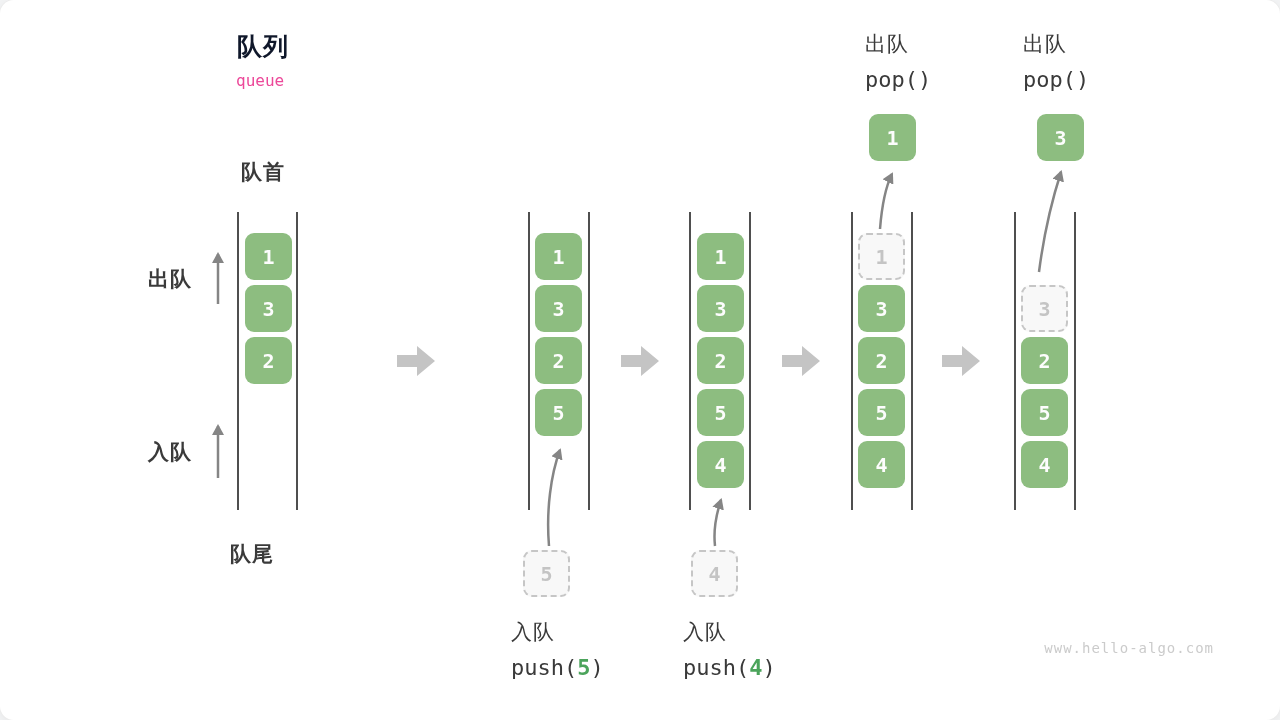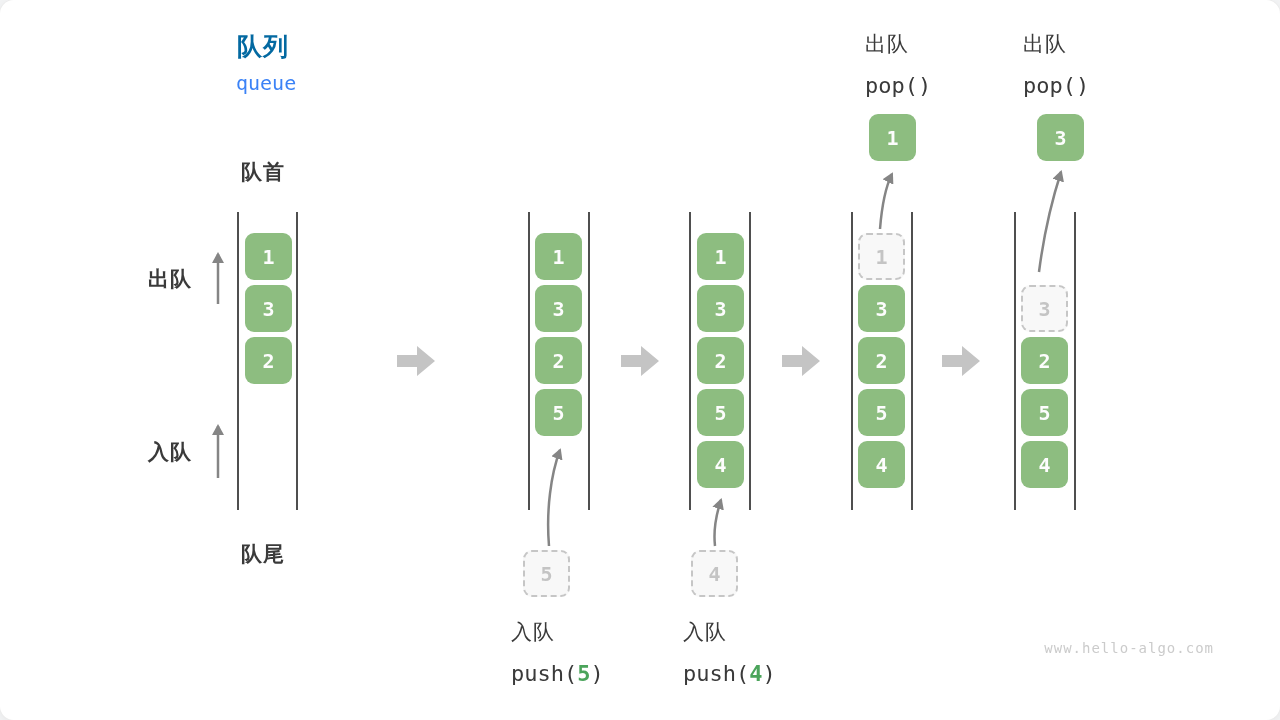--- a/index.html
+++ b/index.html
@@ -7,25 +7,25 @@
     width:1280px;height:720px;position:relative;
     background:#f2f3f4;
     font-family:"Liberation Sans",sans-serif;
   }
   .canvas{
     position:absolute;inset:0;background:#ffffff;border-radius:14px;
     box-shadow:0 0 0 1px #ececec,0 2px 10px rgba(0,0,0,.05);
     overflow:hidden;
   }
   .abs{position:absolute;}
-  .title-zh{font-size:25px;font-weight:bold;color:#0369a1;letter-spacing:1px;}
-  .title-en{font-family:"DejaVu Sans Mono",monospace;font-size:20px;color:#3b82f6;text-align:right;}
+  .title-zh{font-size:25px;font-weight:bold;color:#0f172a;letter-spacing:1px;}
+  .title-en{font-family:"DejaVu Sans Mono",monospace;font-size:16px;color:#ec4899;text-align:right;}
   .side-label{font-size:21px;font-weight:bold;color:#3a3a3a;letter-spacing:1px;}
   .op-label{font-size:21px;color:#3a3a3a;letter-spacing:1px;}
-  .op-fn{font-family:"DejaVu Sans Mono",monospace;font-size:22px;color:#3a3a3a;margin-top:15px;letter-spacing:0;}
+  .op-fn{font-family:"DejaVu Sans Mono",monospace;font-size:22px;color:#3a3a3a;margin-top:9px;letter-spacing:0;}
   .op-arg{color:#4ba45b;font-weight:bold;}
   .vline{width:2px;background:#4f4f4f;}
   .cell{
     width:47px;height:47px;border-radius:9px;background:#8dbd80;
     color:#fdfdfd;display:flex;align-items:center;justify-content:center;
     font-family:"DejaVu Sans Mono",monospace;font-size:20px;font-weight:bold;
   }
   .ghost{
     width:43px;height:43px;border-radius:9px;background:#f8f8f8;
     border:2px dashed #c6c6c6;color:#c4c4c4;
@@ -37,21 +37,21 @@
 </style>
 </head>
 <body>
 
 <div class="canvas">
 
   <div class="abs title-zh" style="left:237px;top:30px;">队列</div>
   <div class="abs title-en" style="left:236px;top:71px;">queue</div>
 
   <div class="abs side-label" style="left:241px;top:158px;">队首</div>
-  <div class="abs side-label" style="left:241px;top:540px;">队尾</div>
+  <div class="abs side-label" style="left:230px;top:540px;">队尾</div>
 
   <div class="abs side-label" style="left:148px;top:265px;">出队</div>
   <div class="abs side-label" style="left:148px;top:438px;">入队</div>
 
   <div>
     <div class="abs vline" style="left:237px;top:212px;height:298px;"></div>
     <div class="abs vline" style="left:296px;top:212px;height:298px;"></div>
     <div class="abs cell" style="left:245px;top:233px;">1</div>
     <div class="abs cell" style="left:245px;top:285px;">3</div>
     <div class="abs cell" style="left:245px;top:337px;">2</div>

